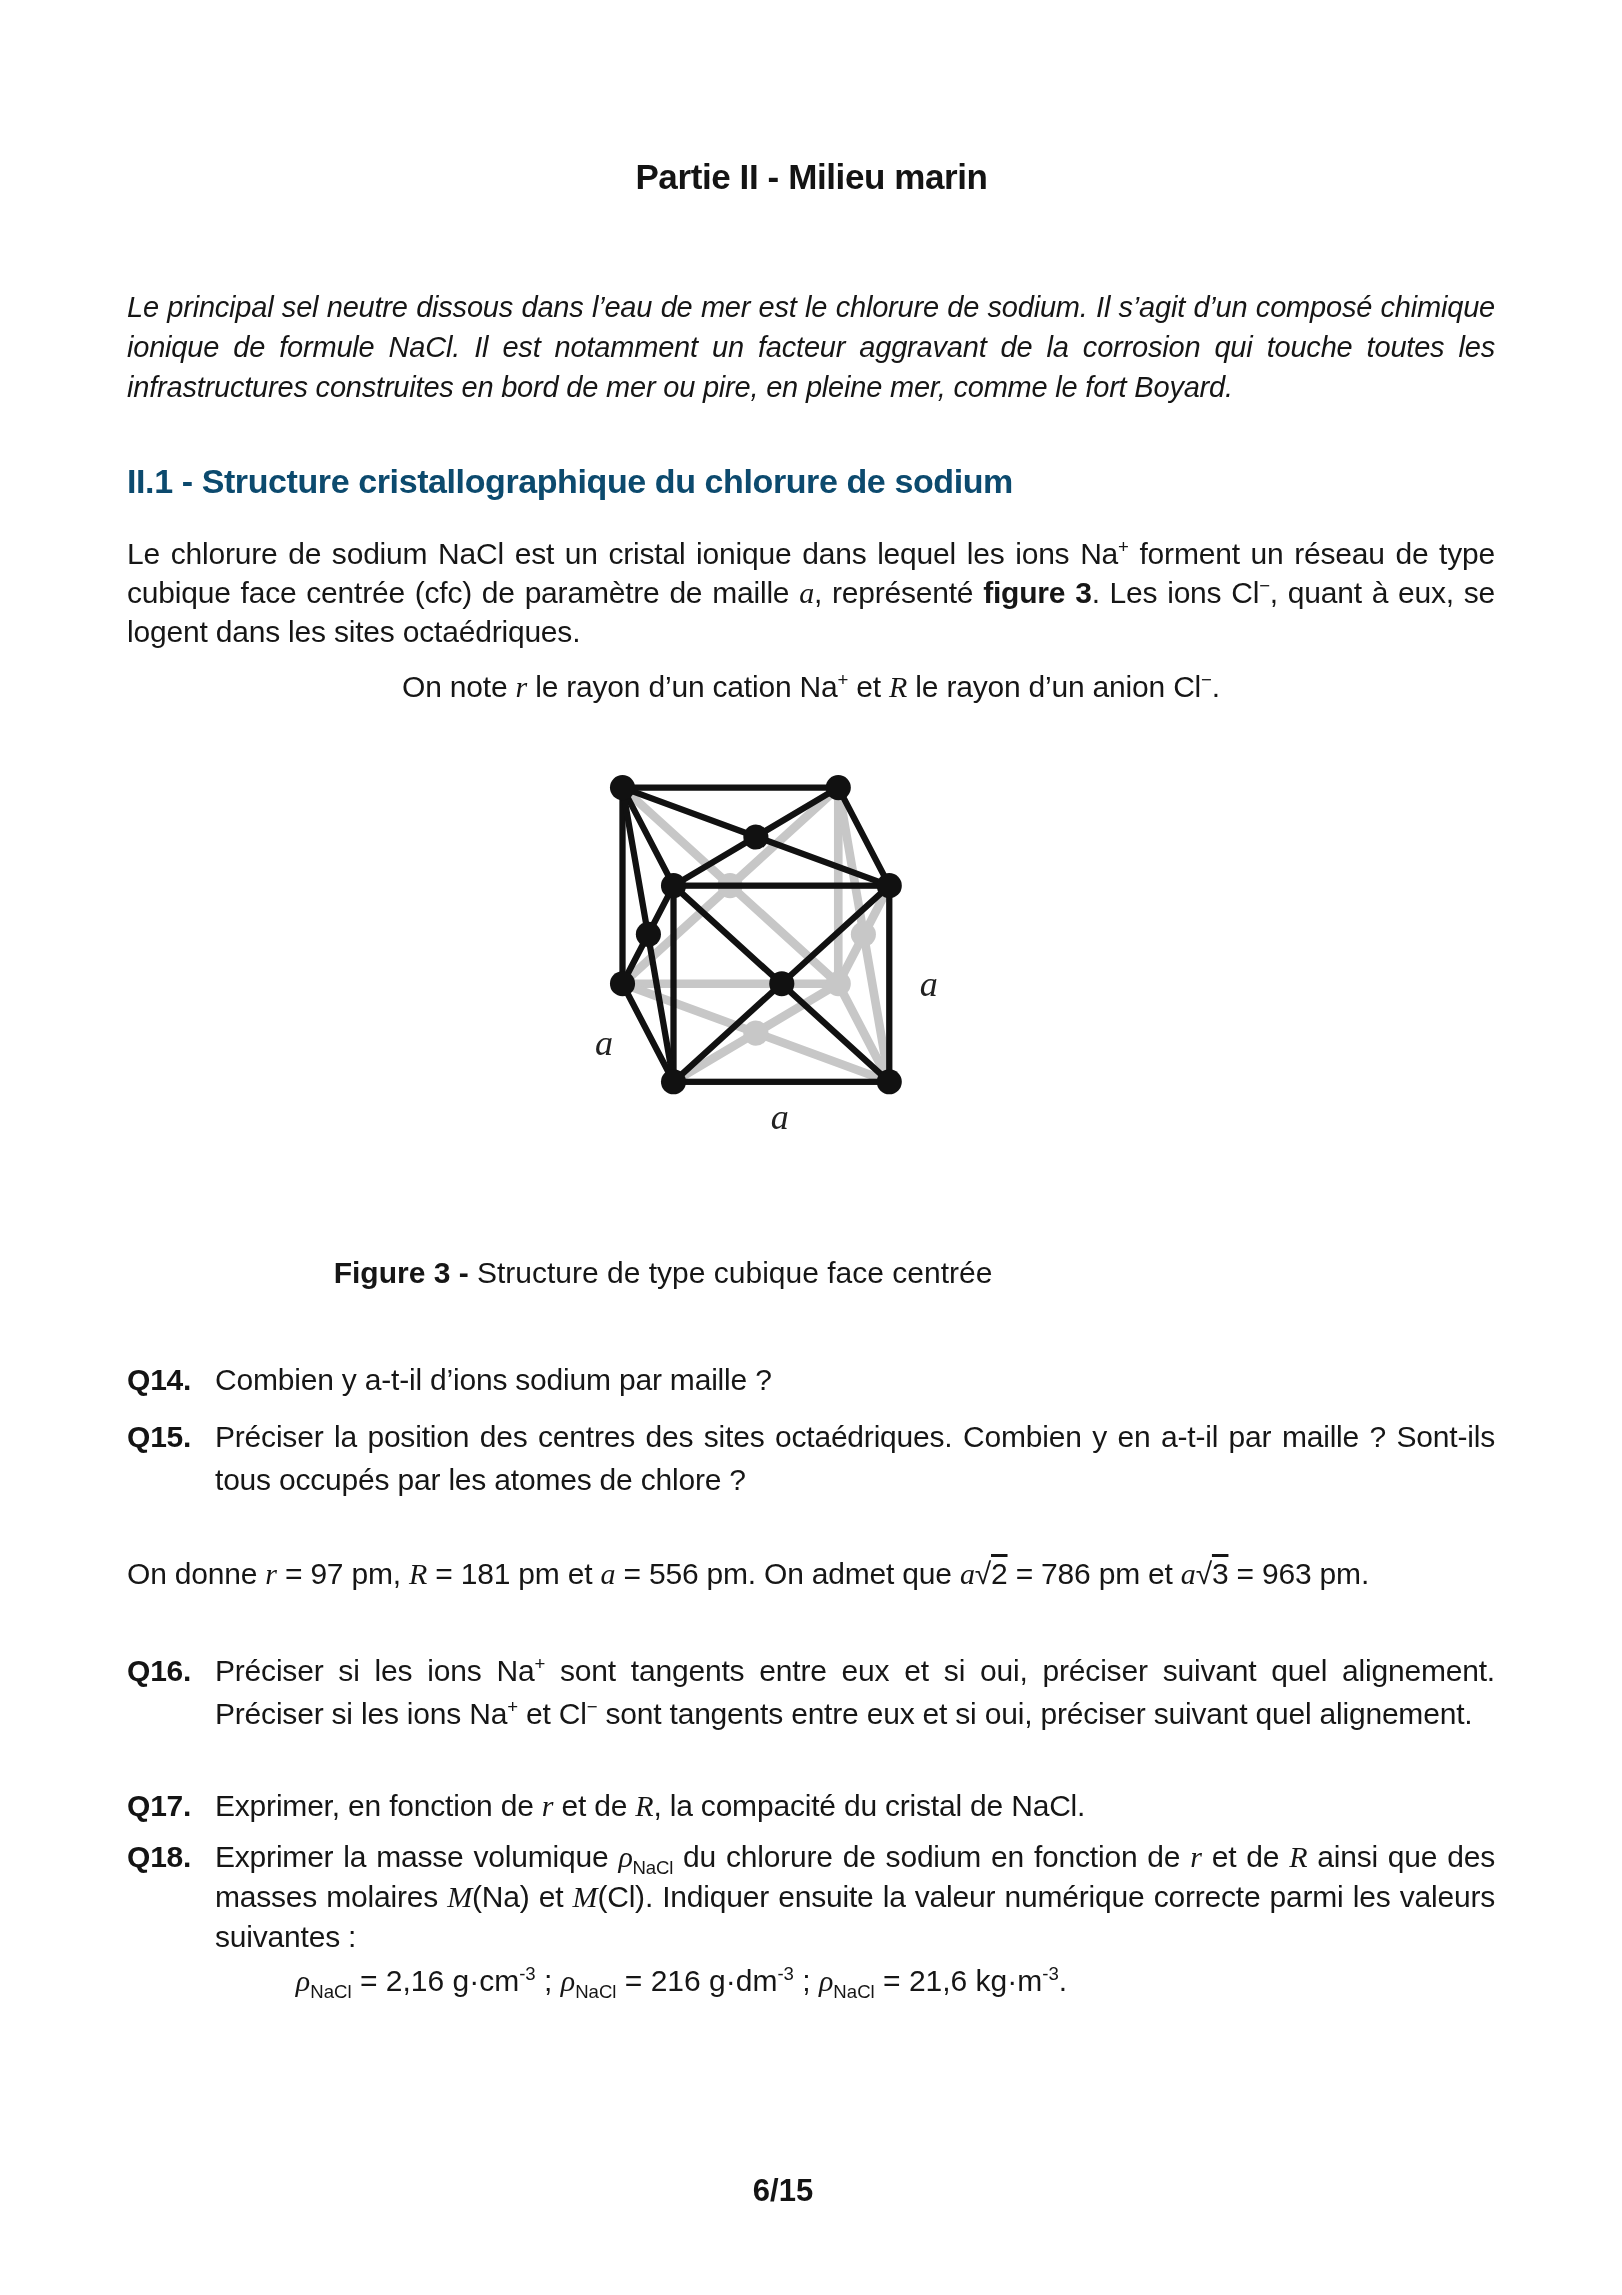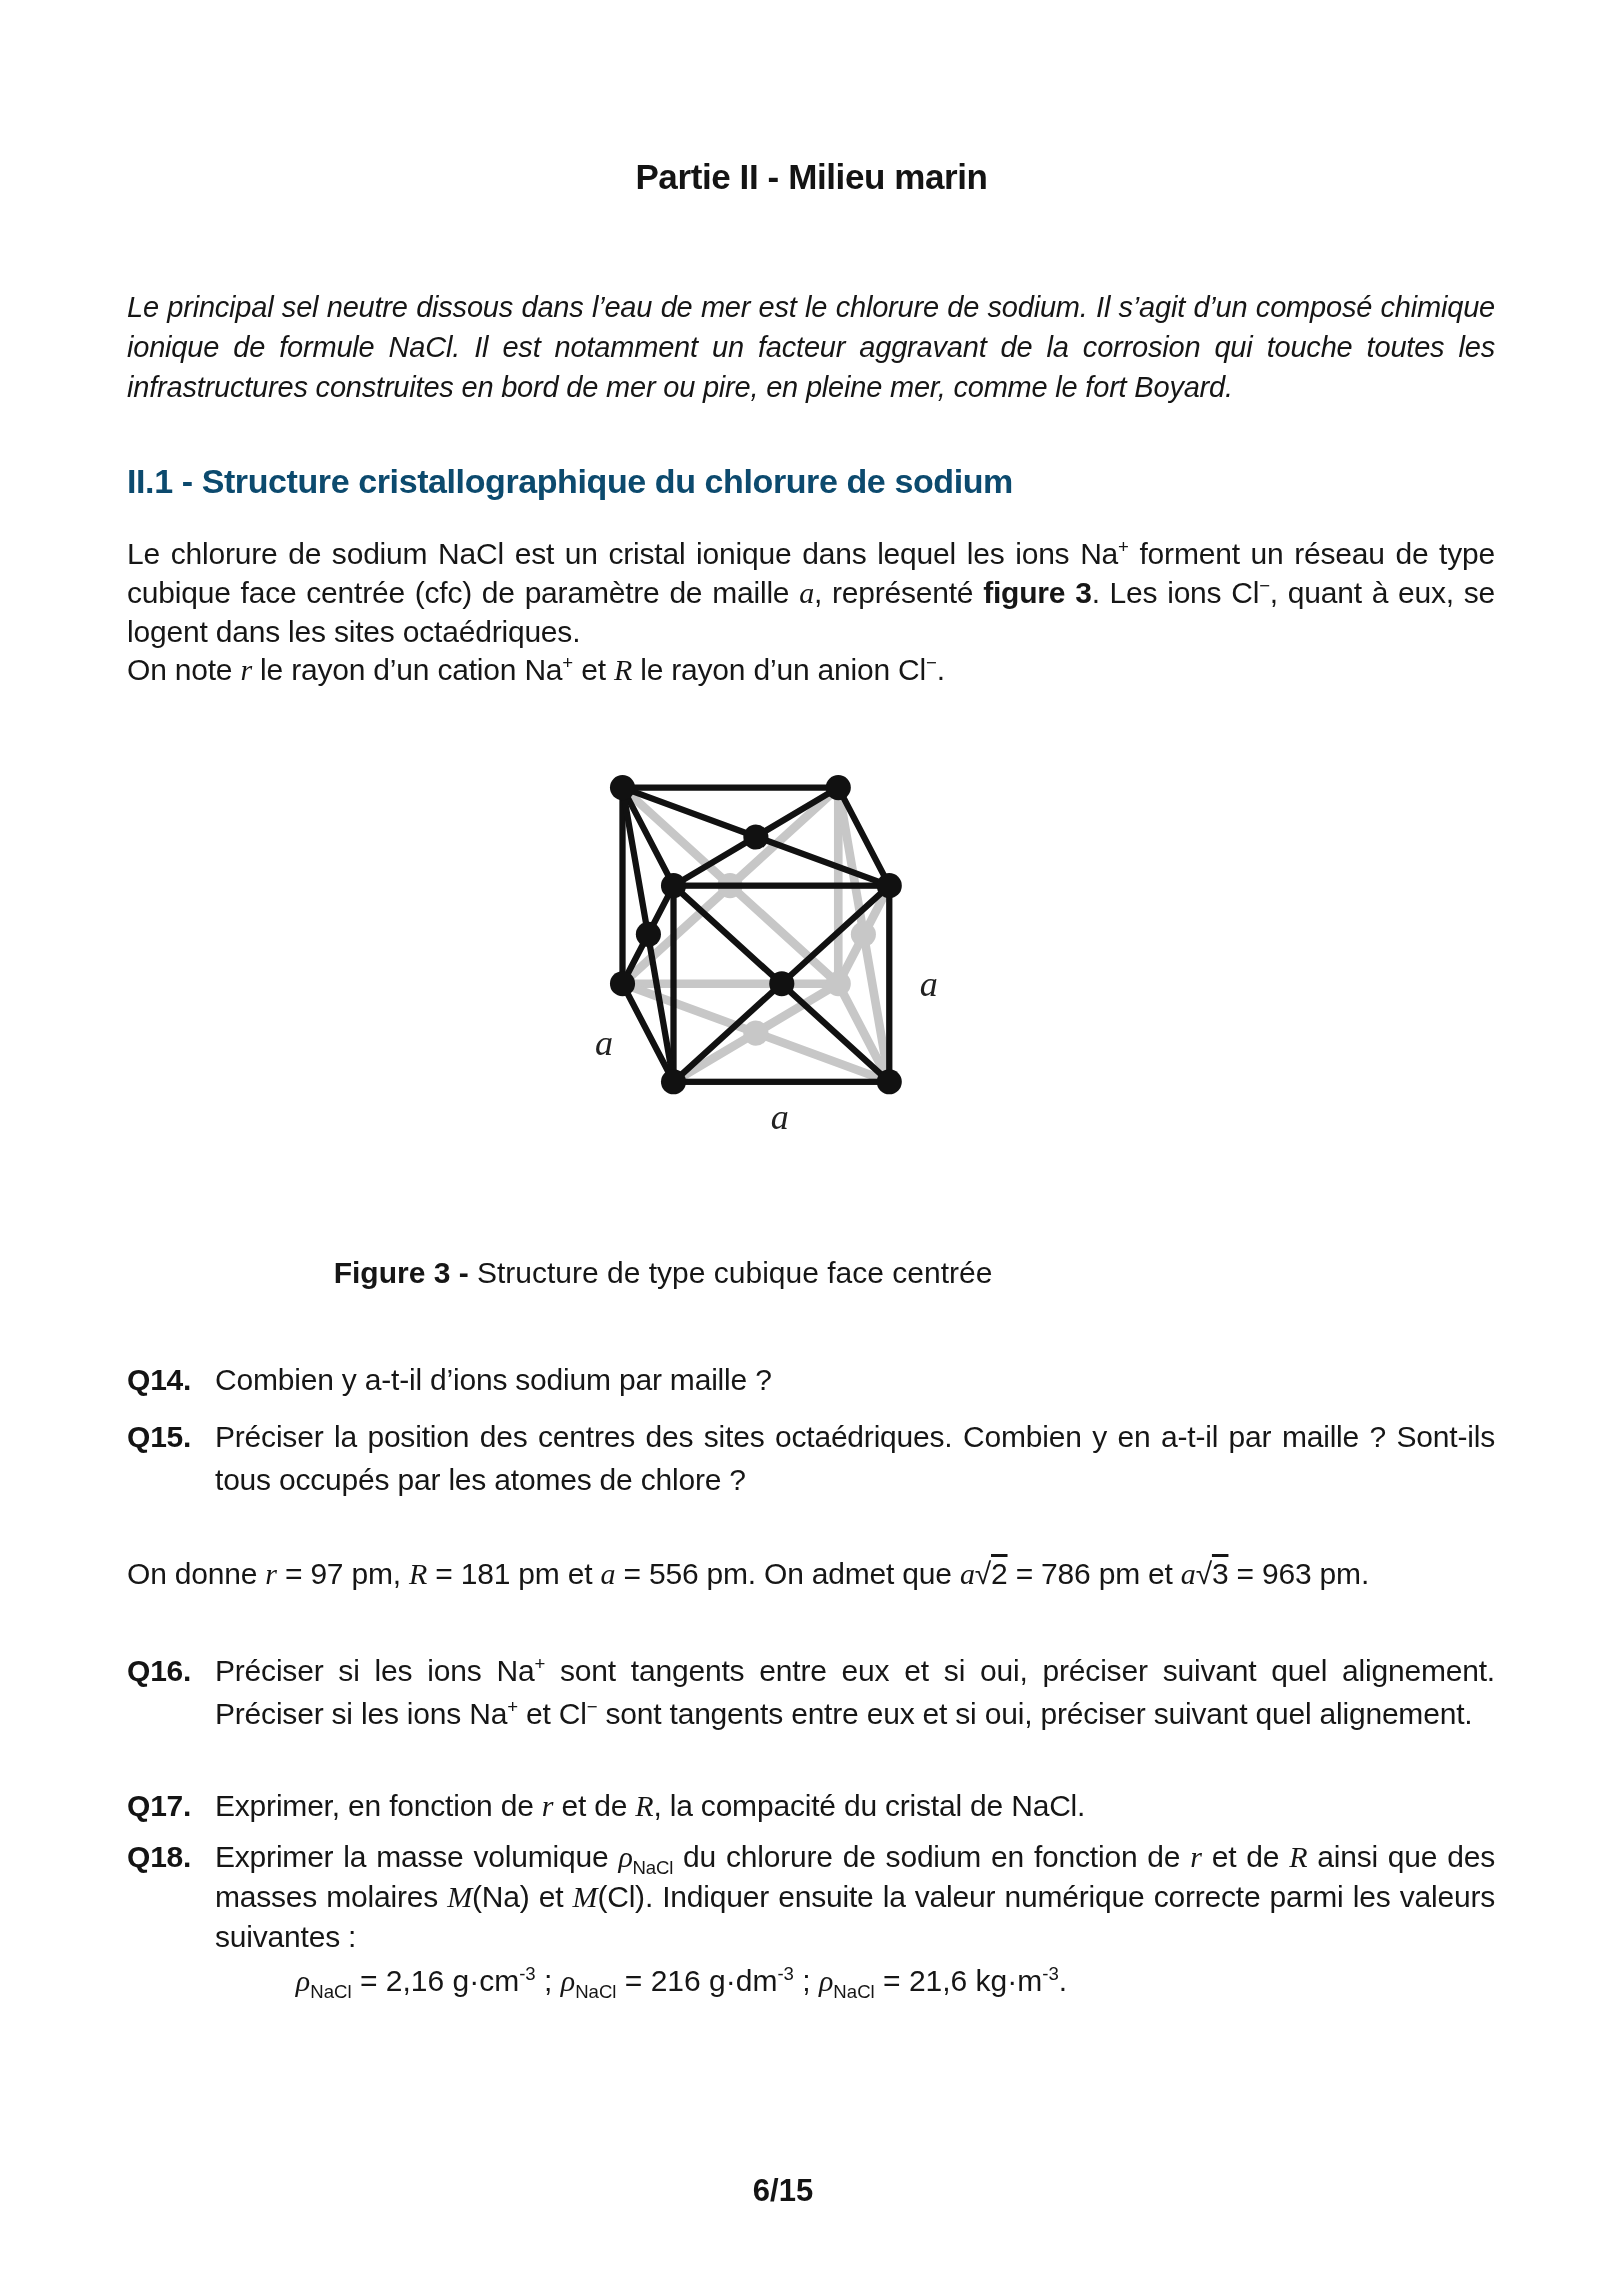--- a/index.html
+++ b/index.html
@@ -95,21 +95,21 @@
 <div id="page">
 
   <div class="abs intro">Le principal sel neutre dissous dans l’eau de mer est le chlorure de sodium. Il s’agit d’un composé chimique ionique de formule NaCl. Il est notamment un facteur aggravant de la corrosion qui touche toutes les infrastructures construites en bord de mer ou pire, en pleine mer, comme le fort Boyard.</div>
 
   <div class="abs title">Partie II - Milieu marin</div>
 
   <div class="abs heading">II.1 - Structure cristallographique du chlorure de sodium</div>
 
   <div class="abs body-text just" style="top:534px;"><span>Le chlorure de sodium NaCl est un cristal ionique dans lequel les ions Na</span><span class="sup">+</span><span> forment un réseau de type cubique face centrée (cfc) de paramètre de maille </span><span class="m">a</span><span>, représenté </span><span class="b">figure 3</span><span>. Les ions Cl</span><span class="sup">−</span><span>, quant à eux, se logent dans les sites octaédriques.</span></div>
 
-  <div class="abs body-text" style="top:650px;"><span>On note </span><span class="m">r</span><span> le rayon d’un cation Na</span><span class="sup">+</span><span> et </span><span class="m">R</span><span> le rayon d’un anion Cl</span><span class="sup">−</span><span>.</span></div>
+  <div class="abs body-text" style="top:667px;text-align:center;"><span>On note </span><span class="m">r</span><span> le rayon d’un cation Na</span><span class="sup">+</span><span> et </span><span class="m">R</span><span> le rayon d’un anion Cl</span><span class="sup">−</span><span>.</span></div>
 
   <svg class="abs" style="top:746px; left:561px;" width="542" height="408" viewBox="715 950 690 520">
 
     <g stroke="#c7c7c7" stroke-width="11" stroke-linecap="round">
       <line x1="793" y1="1253" x2="1068" y2="1253"></line>
       <line x1="1068" y1="1003" x2="1068" y2="1253"></line>
       <line x1="1068" y1="1253" x2="1133" y2="1378"></line>
       <line x1="793" y1="1003" x2="1068" y2="1253"></line>
       <line x1="1068" y1="1003" x2="793" y2="1253"></line>
       <line x1="1068" y1="1003" x2="1133" y2="1378"></line>

